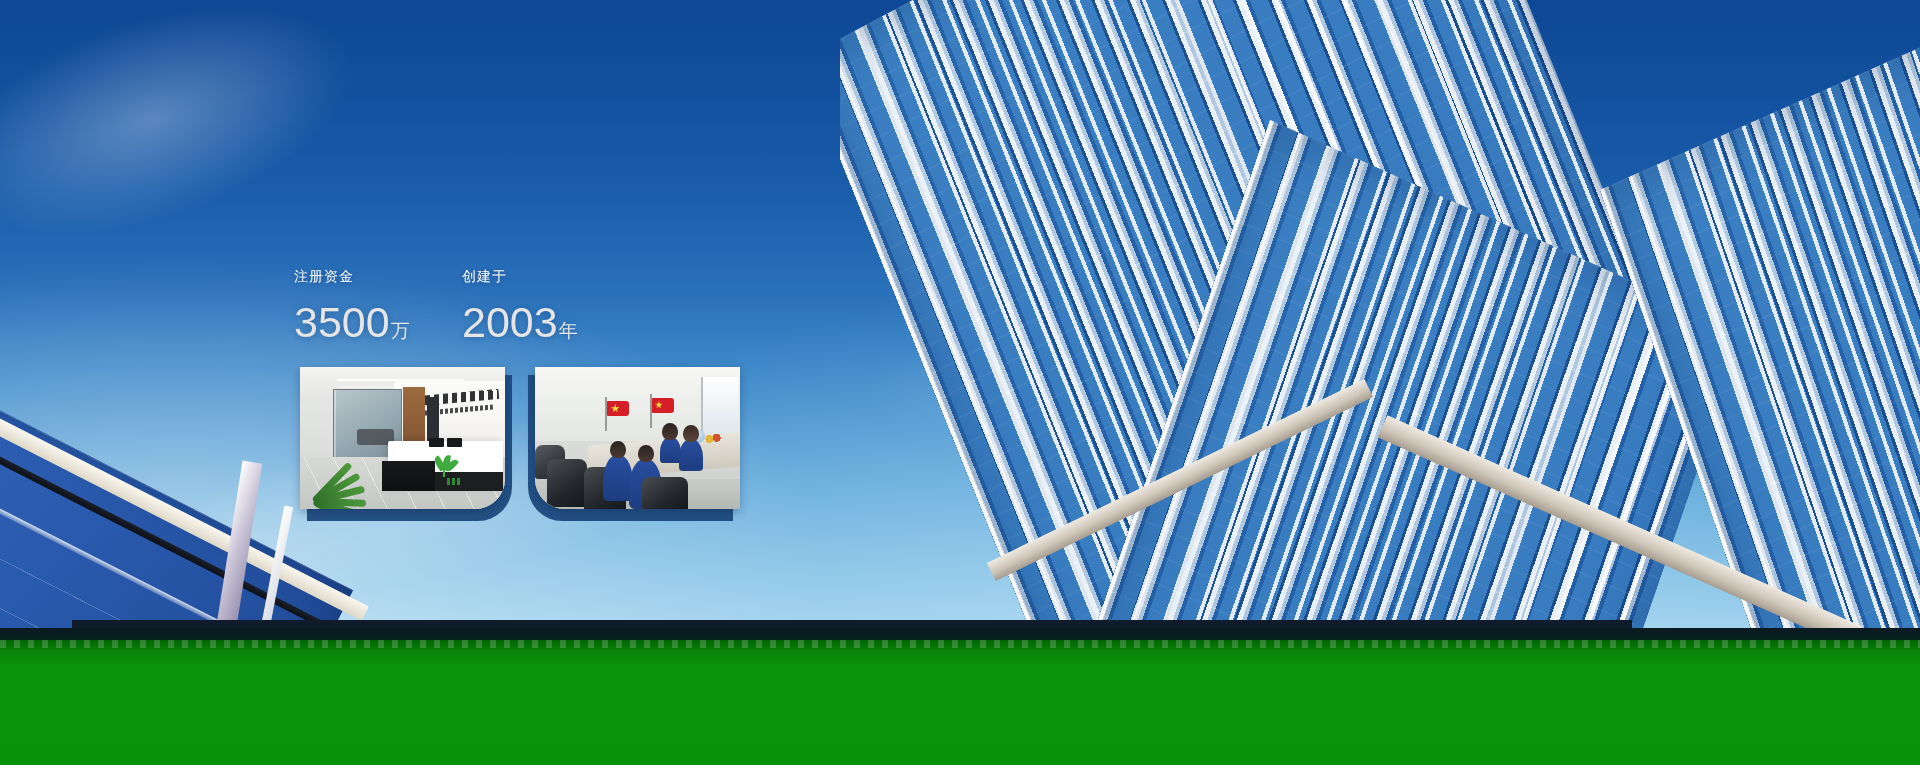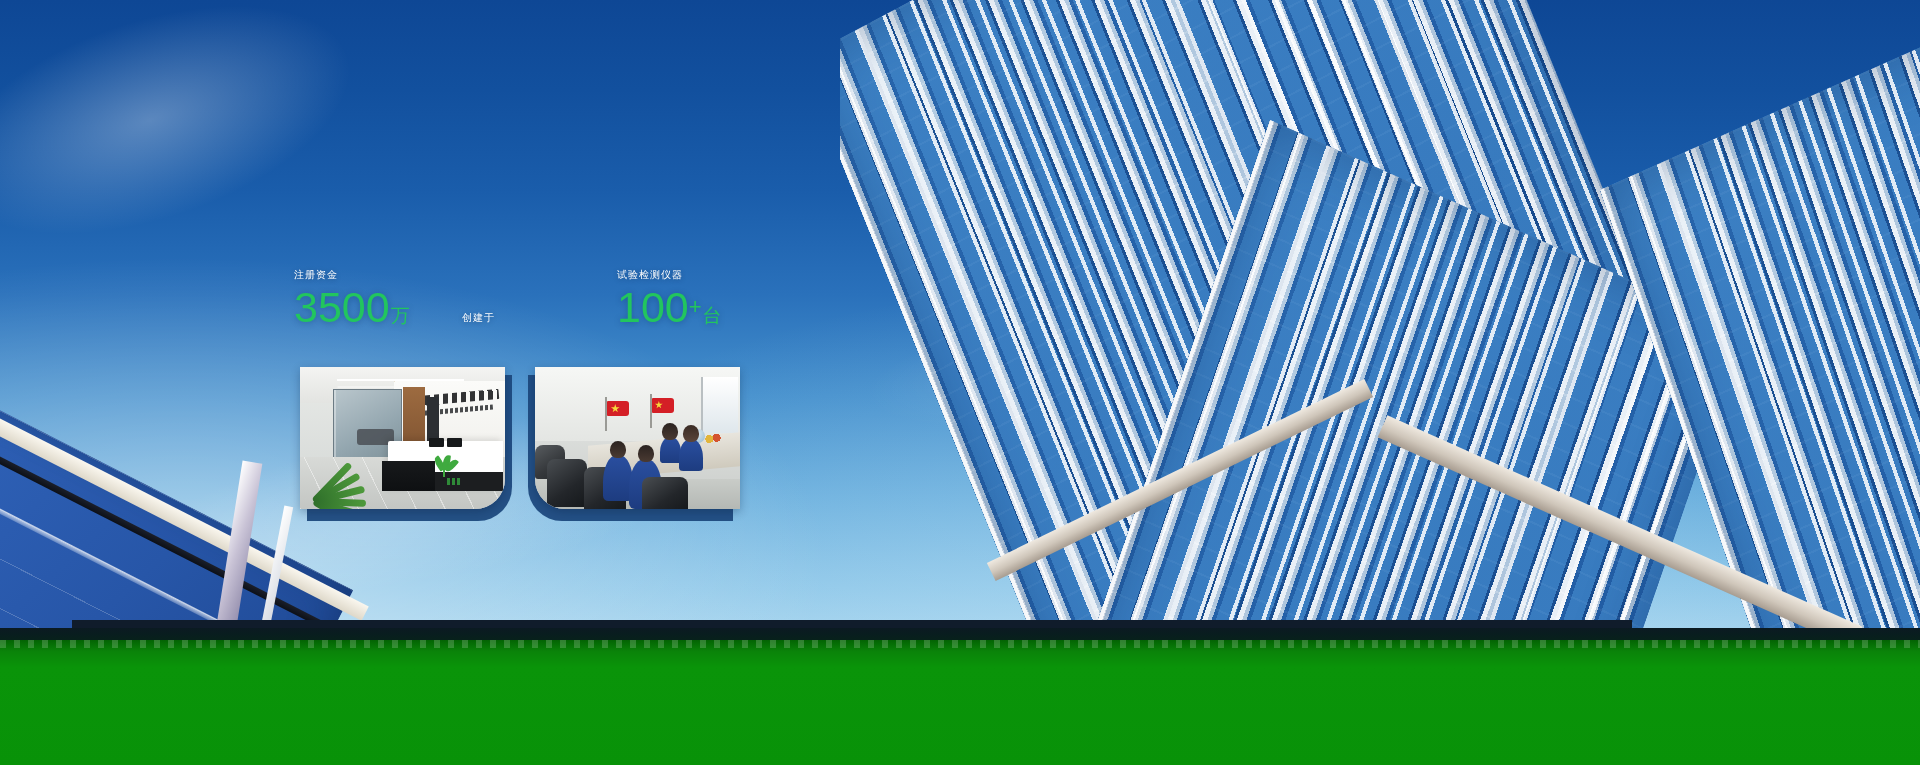--- a/index.html
+++ b/index.html
@@ -127,25 +127,25 @@
   }
   .headline div { white-space:nowrap; }
 
   
   .stats { position:absolute; left:294px; top:268px; display:flex; align-items:flex-end; }
   .stat { margin-right:0; }
   .stat:nth-child(1) { width:168px; }
   .stat:nth-child(2) { width:155px; }
   .stat:nth-child(3) { width:auto; }
   .stat-label {
-    color:#ffffff; font-size:10px; letter-spacing:1px;
-    margin-bottom:4px; text-shadow:0 1px 5px rgba(5,30,70,.4);
+    color:#ffffff; font-size:14px; letter-spacing:1px;
+    margin-bottom:15px; text-shadow:0 1px 5px rgba(5,30,70,.4);
   }
   .stat-value {
-    color:#22c55e; font-weight:400; line-height:1;
+    color:#e5e5e5; font-weight:400; line-height:1;
     text-shadow:0 1px 6px rgba(10,40,90,.35);
     white-space:nowrap;
   }
   .stat-num { font-size:43px; letter-spacing:0px; }
   .stat-sup { font-size:22px; vertical-align:super; position:relative; top:-2px; }
   .stat-unit { font-size:19px; margin-left:1px; }
 
   
   .photos { position:absolute; left:300px; top:367px; display:flex; }
   .card {
@@ -391,28 +391,25 @@
 
     <div class="stat">
       <div class="stat-label">注册资金</div>
       <div class="stat-value">
         <span class="stat-num">3500</span><span class="stat-sup"></span><span class="stat-unit">万</span>
       </div>
     </div>
 
     <div class="stat">
       <div class="stat-label">创建于</div>
+      <div class="stat-value">
+        <span class="stat-num">2003</span><span class="stat-sup"></span><span class="stat-unit">年</span>
+      </div>
     </div>
 
-    <div class="stat">
-      <div class="stat-label">试验检测仪器</div>
-      <div class="stat-value">
-        <span class="stat-num">100</span><span class="stat-sup">+</span><span class="stat-unit">台</span>
-      </div>
-    </div>
 
   </div>
 
   <div class="photos">
 
     <div class="card">
       <div class="plate"></div>
       <div class="shot">
         <div class="p1">
           <div class="ceiling"></div>

